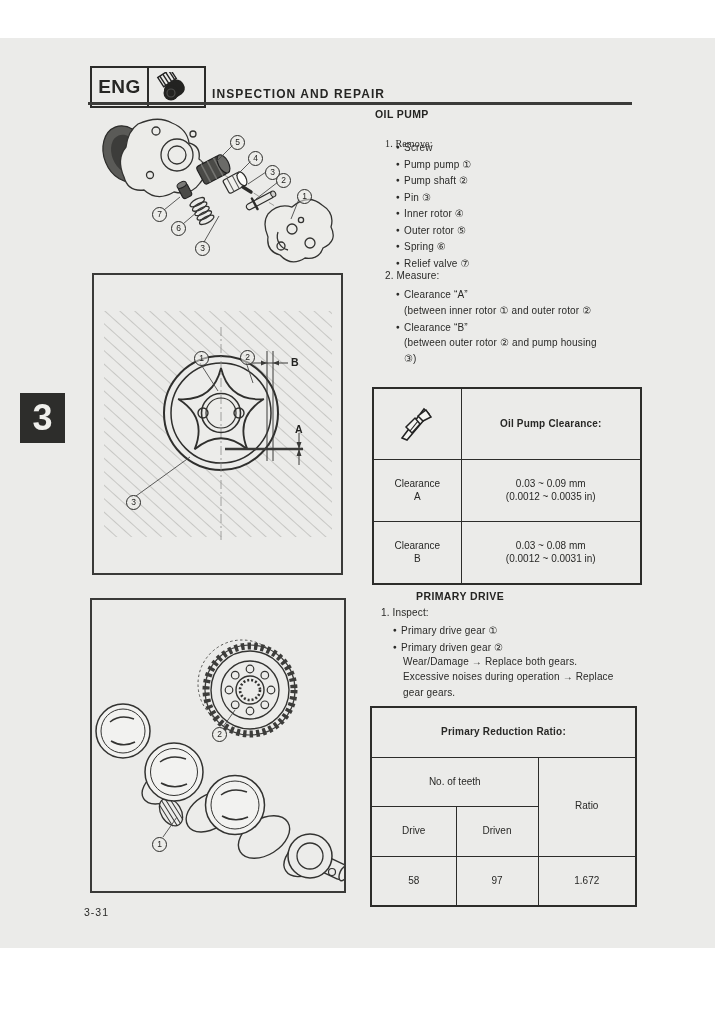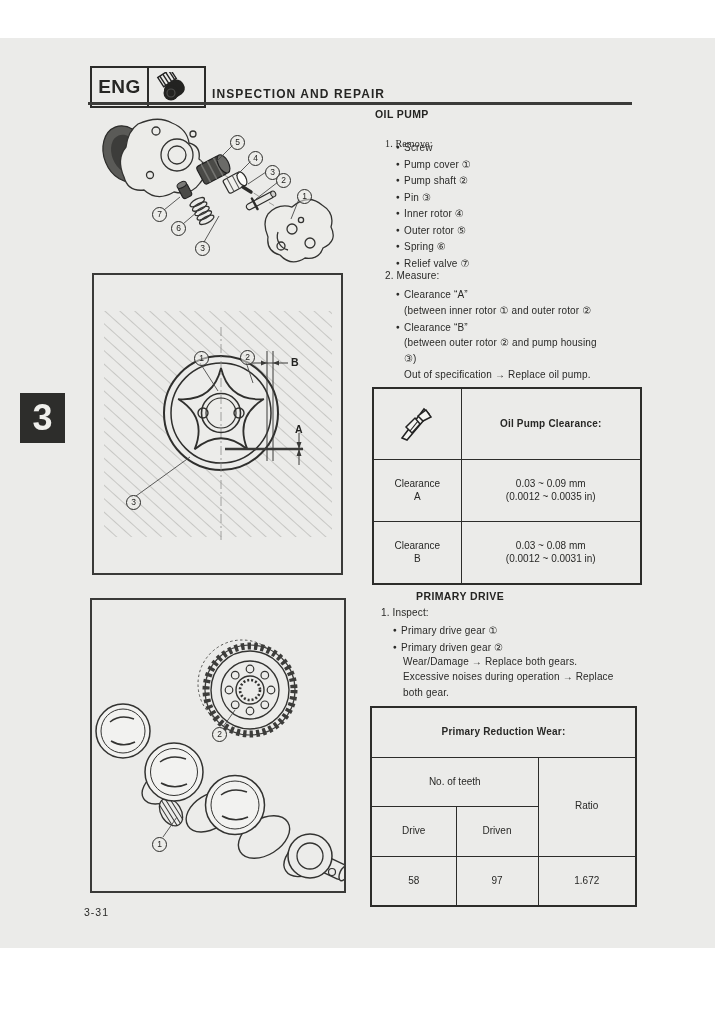--- a/index.html
+++ b/index.html
@@ -147,36 +147,35 @@
   <span class="callout" style="left:197px;top:77px;">1</span>
   <span class="callout" style="left:52px;top:95px;">7</span>
   <span class="callout" style="left:71px;top:109px;">6</span>
   <span class="callout" style="left:95px;top:129px;">3</span>
 </div>
 
 <div class="abs h2" style="left:375px;top:108px;">OIL PUMP</div>
 <div class="abs line" style="left:385px;top:138px;font-family:Liberation Serif, serif;">1. Remove:</div>
 <div class="abs list" style="left:396px;top:139px;">
   <div class="line bullet">Screw</div>
-  <div class="line bullet">Pump cover ①</div>
+  <div class="line bullet">Pump pump ①</div>
   <div class="line bullet">Pump shaft ②</div>
   <div class="line bullet">Pin ③</div>
   <div class="line bullet">Inner rotor ④</div>
   <div class="line bullet">Outer rotor ⑤</div>
   <div class="line bullet">Spring ⑥</div>
   <div class="line bullet">Relief valve ⑦</div>
 </div>
 <div class="abs line" style="left:385px;top:270px;">2. Measure:</div>
 <div class="abs list" style="left:396px;top:286px;">
   <div class="line bullet">Clearance “A”</div>
   <div class="line indent">(between inner rotor ① and outer rotor ②</div>
   <div class="line bullet">Clearance “B”</div>
   <div class="line indent">(between outer rotor ② and pump housing</div>
   <div class="line indent">③)</div>
-  <div class="line indent">Out of specification → Replace oil pump.</div>
 </div>
 
 <table class="spec" style="left:372px;top:387px;width:268px;">
   <colgroup>
       <col style="width:88px">
       <col style="width:180px">
     </colgroup>
   <tbody>
       <tr style="height:40px;">
     <td>
@@ -249,32 +248,32 @@
 
 <div class="abs h2" style="left:370px;top:590px;margin-left:46px;">PRIMARY DRIVE</div>
 <div class="abs line" style="left:381px;top:607px;">1. Inspect:</div>
 <div class="abs list" style="left:393px;top:622px;">
   <div class="line bullet">Primary drive gear ①</div>
   <div class="line bullet">Primary driven gear ②</div>
 </div>
 <div class="abs list" style="left:403px;top:654px;line-height:15.4px;">
   <div class="line">Wear/Damage → Replace both gears.</div>
   <div class="line">Excessive noises during operation → Replace</div>
-  <div class="line">both gear.</div>
+  <div class="line">gear gears.</div>
 </div>
 
 <table class="spec" style="left:370px;top:706px;width:265px;">
   <colgroup>
       <col style="width:85px">
       <col style="width:82px">
       <col style="width:98px">
     </colgroup>
   <tbody>
       <tr style="height:19px;">
-    <td colspan="3" class="tbl-title">Primary Reduction Wear:</td>
+    <td colspan="3" class="tbl-title">Primary Reduction Ratio:</td>
   </tr>
   <tr style="height:19px;">
     <td colspan="2">No. of teeth</td>
     <td rowspan="2">Ratio</td>
   </tr>
   <tr style="height:16px;">
     <td>Drive</td>
     <td>Driven</td>
   </tr>
   <tr style="height:34px;">

